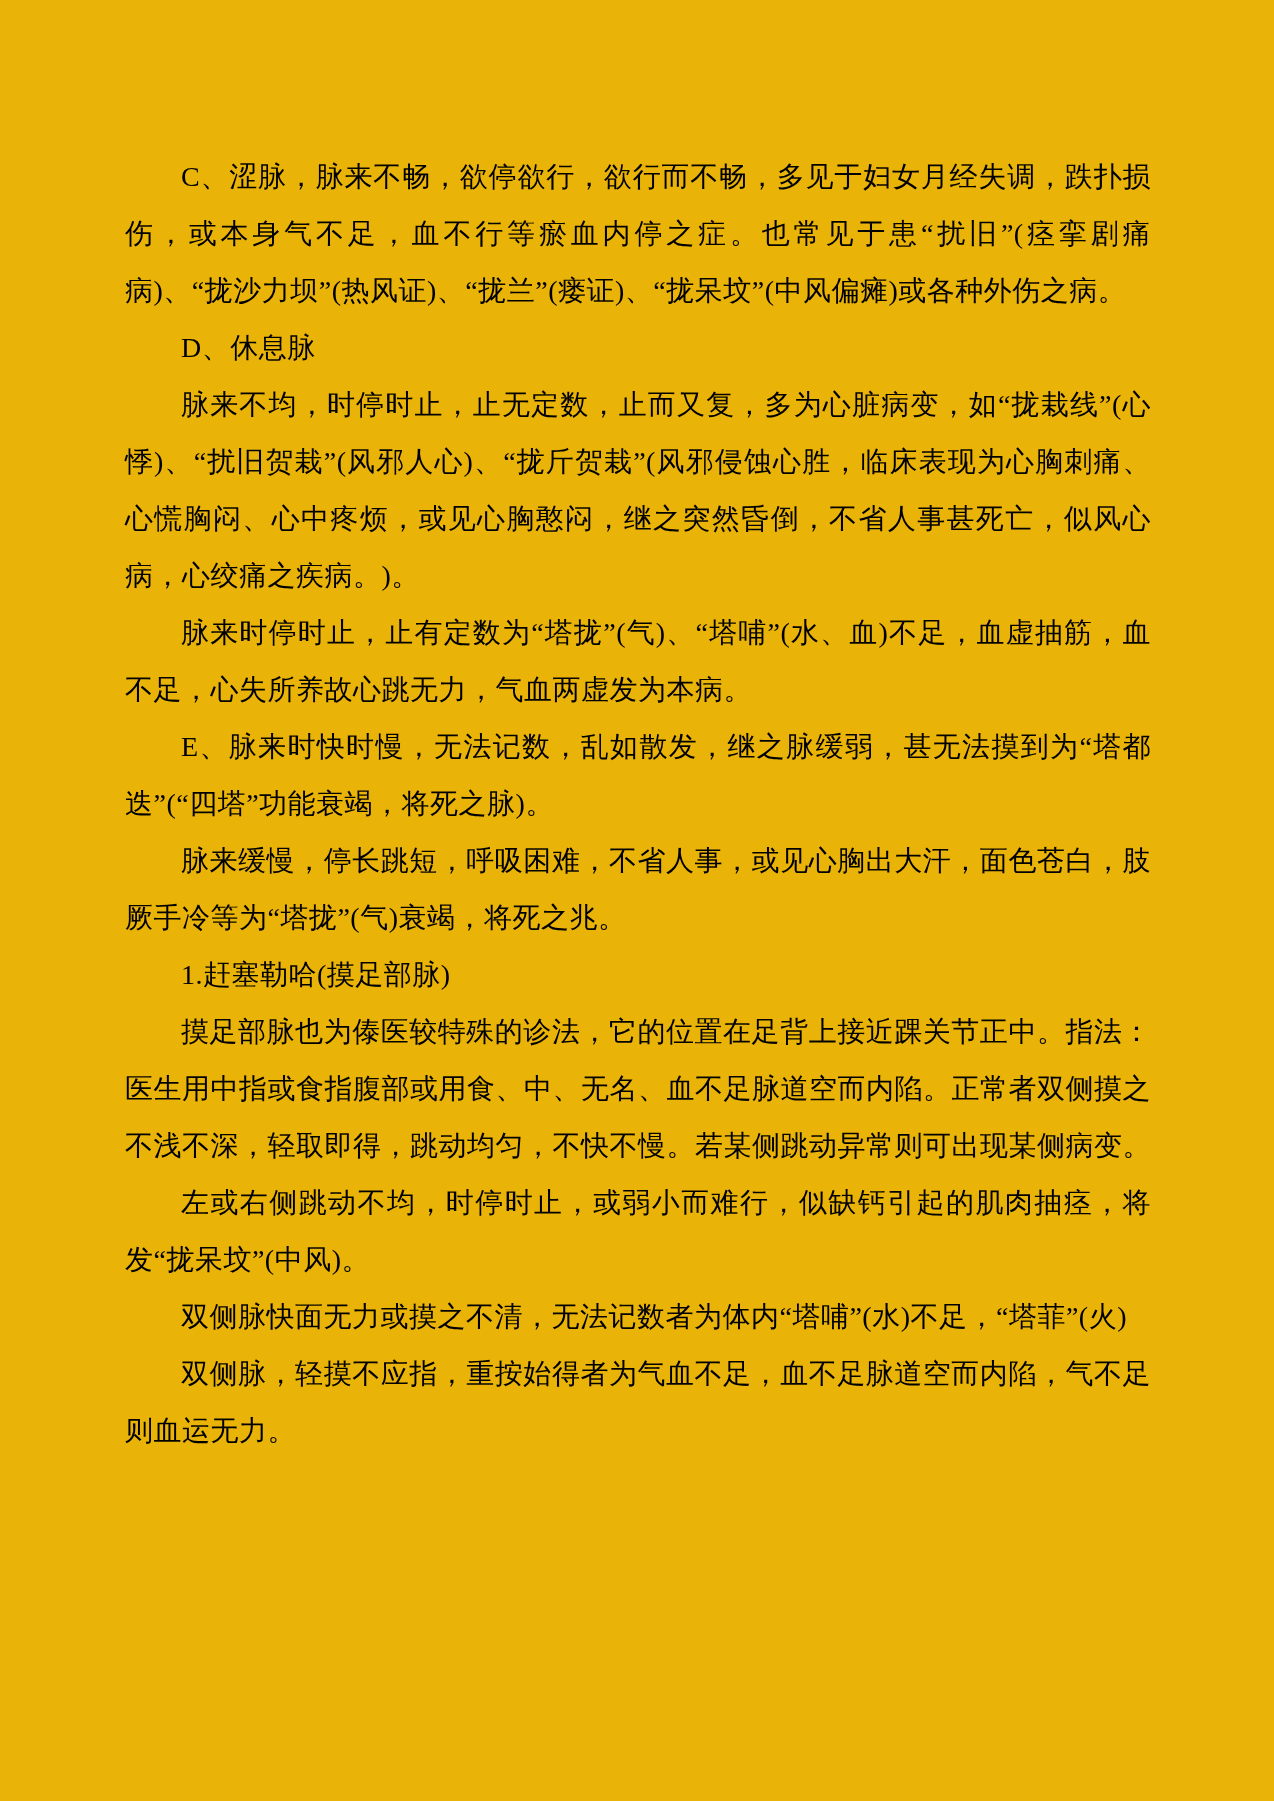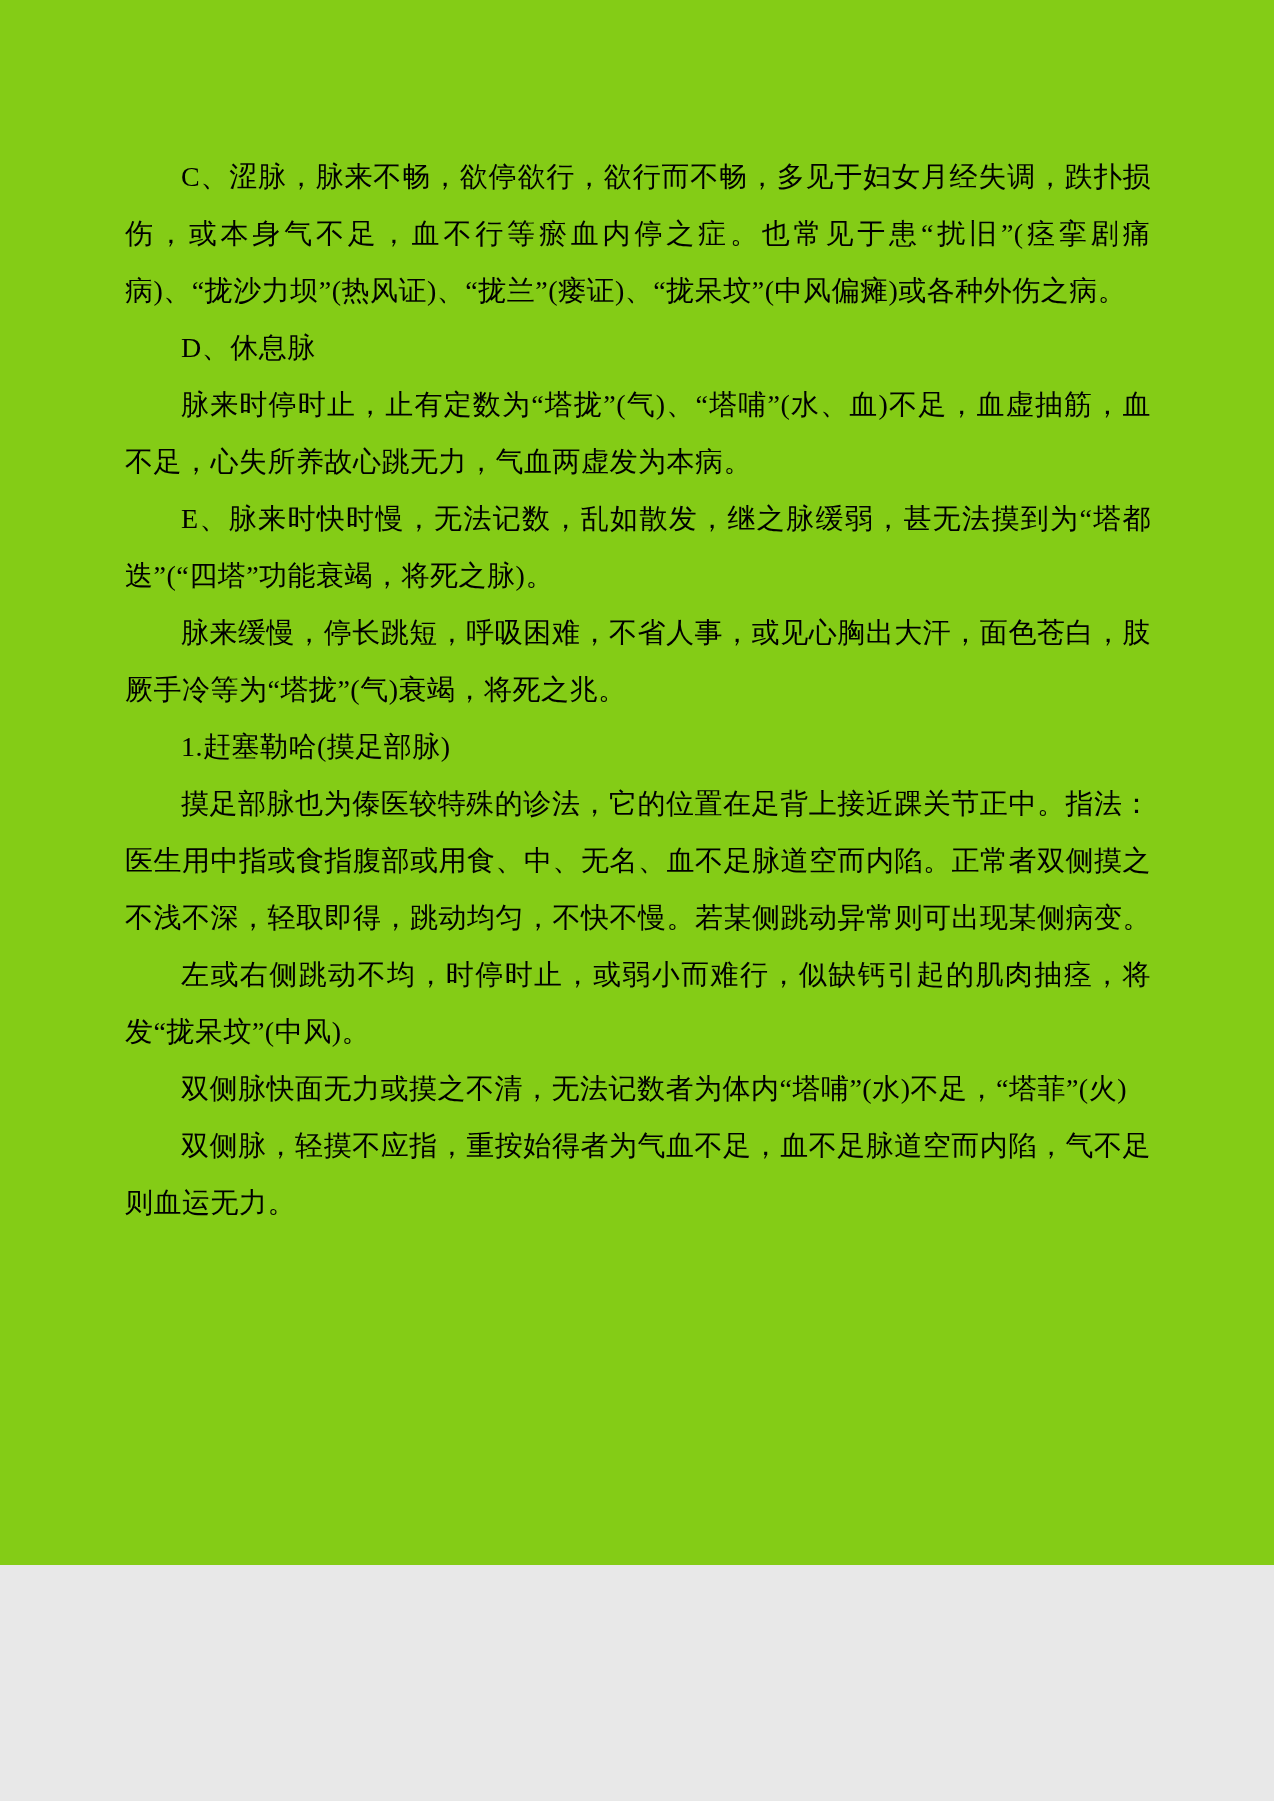--- a/index.html
+++ b/index.html
@@ -3,23 +3,23 @@
 <meta charset="utf-8">
 <style>
   html, body {
     margin: 0;
     padding: 0;
     background: #e8e8e8;
   }
   .page {
     position: relative;
     width: 1274px;
-    height: 1565px;
+    height: 1801px;
     margin: 0 auto;
-    background: #84cc16;
+    background: #eab308;
     font-family: "Liberation Serif", "DejaVu Serif", serif;
     color: #000000;
     overflow: hidden;
   }
   .text-block {
     position: absolute;
     top: 148px;
     left: 125px;
     width: 1026px;
   }
@@ -47,20 +47,21 @@
     padding-left: 32px;
   }
 </style>
 </head>
 <body>
 
 <div class="page">
   <div class="text-block">
     <p class="indent">C、涩脉，脉来不畅，欲停欲行，欲行而不畅，多见于妇女月经失调，跌扑损伤，或本身气不足，血不行等瘀血内停之症。也常见于患“扰旧”(痉挛剧痛病)、“拢沙力坝”(热风证)、“拢兰”(瘘证)、“拢呆坟”(中风偏瘫)或各种外伤之病。</p>
     <p class="indent">D、休息脉</p>
+    <p class="indent">脉来不均，时停时止，止无定数，止而又复，多为心脏病变，如“拢栽线”(心悸)、“扰旧贺栽”(风邪人心)、“拢斤贺栽”(风邪侵蚀心胜，临床表现为心胸刺痛、心慌胸闷、心中疼烦，或见心胸憨闷，继之突然昏倒，不省人事甚死亡，似风心病，心绞痛之疾病。)。</p>
     <p class="indent">脉来时停时止，止有定数为“塔拢”(气)、“塔哺”(水、血)不足，血虚抽筋，血不足，心失所养故心跳无力，气血两虚发为本病。</p>
     <p class="indent">E、脉来时快时慢，无法记数，乱如散发，继之脉缓弱，甚无法摸到为“塔都迭”(“四塔”功能衰竭，将死之脉)。</p>
     <p class="indent">脉来缓慢，停长跳短，呼吸困难，不省人事，或见心胸出大汗，面色苍白，肢厥手冷等为“塔拢”(气)衰竭，将死之兆。</p>
     <p class="indent">1.赶塞勒哈(摸足部脉)</p>
     <p class="indent">摸足部脉也为傣医较特殊的诊法，它的位置在足背上接近踝关节正中。指法：医生用中指或食指腹部或用食、中、无名、血不足脉道空而内陷。正常者双侧摸之不浅不深，轻取即得，跳动均匀，不快不慢。若某侧跳动异常则可出现某侧病变。</p>
     <p class="indent">左或右侧跳动不均，时停时止，或弱小而难行，似缺钙引起的肌肉抽痉，将发“拢呆坟”(中风)。</p>
     <p class="indent">双侧脉快面无力或摸之不清，无法记数者为体内“塔哺”(水)不足，“塔菲”(火)</p>
     <p class="indent">双侧脉，轻摸不应指，重按始得者为气血不足，血不足脉道空而内陷，气不足则血运无力。</p>
   </div>
   <div class="page-footer">86</div>

